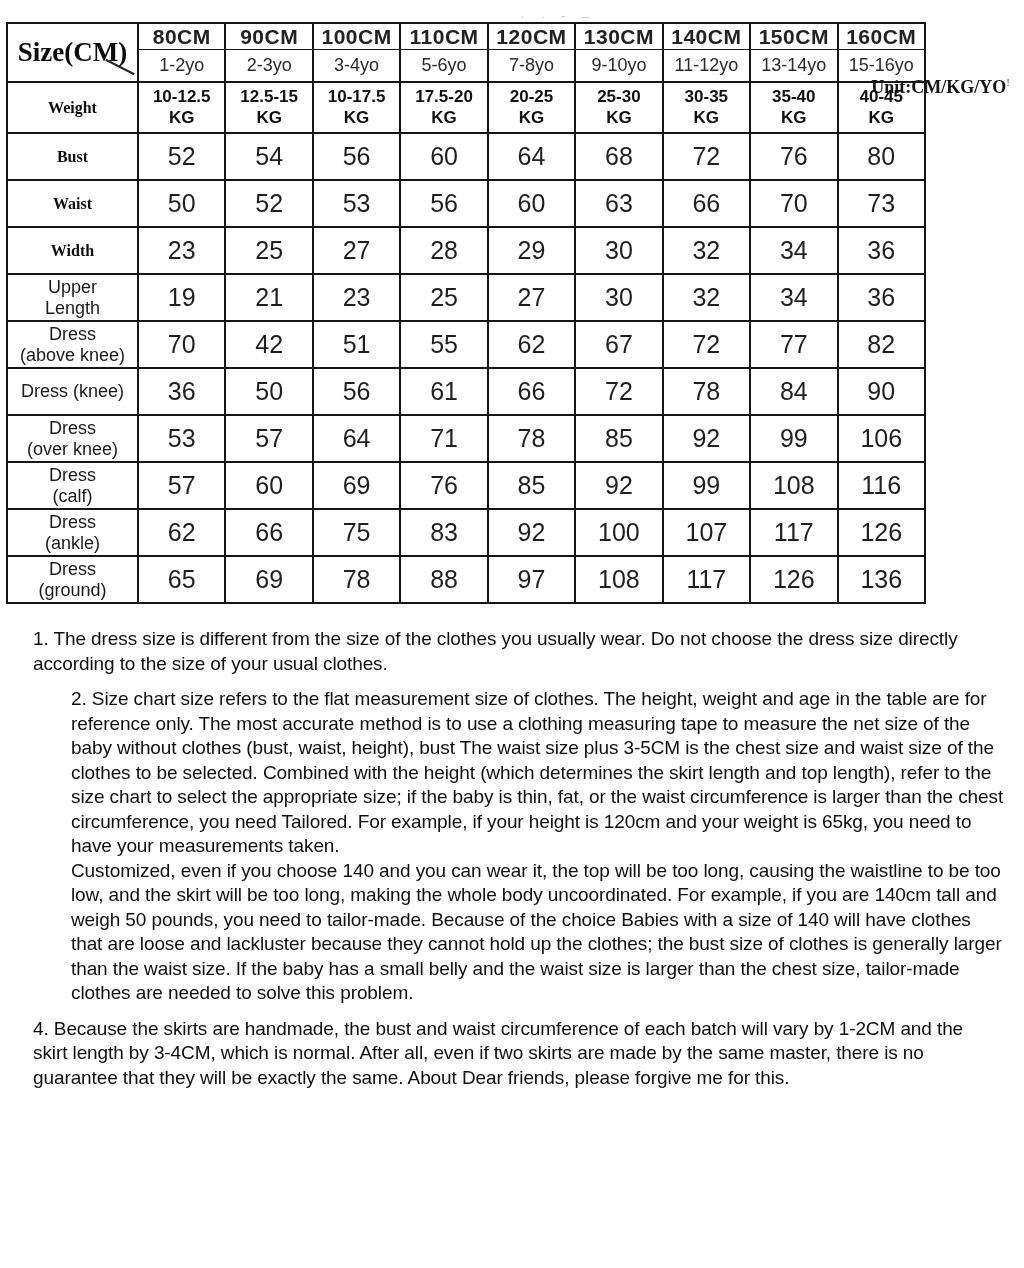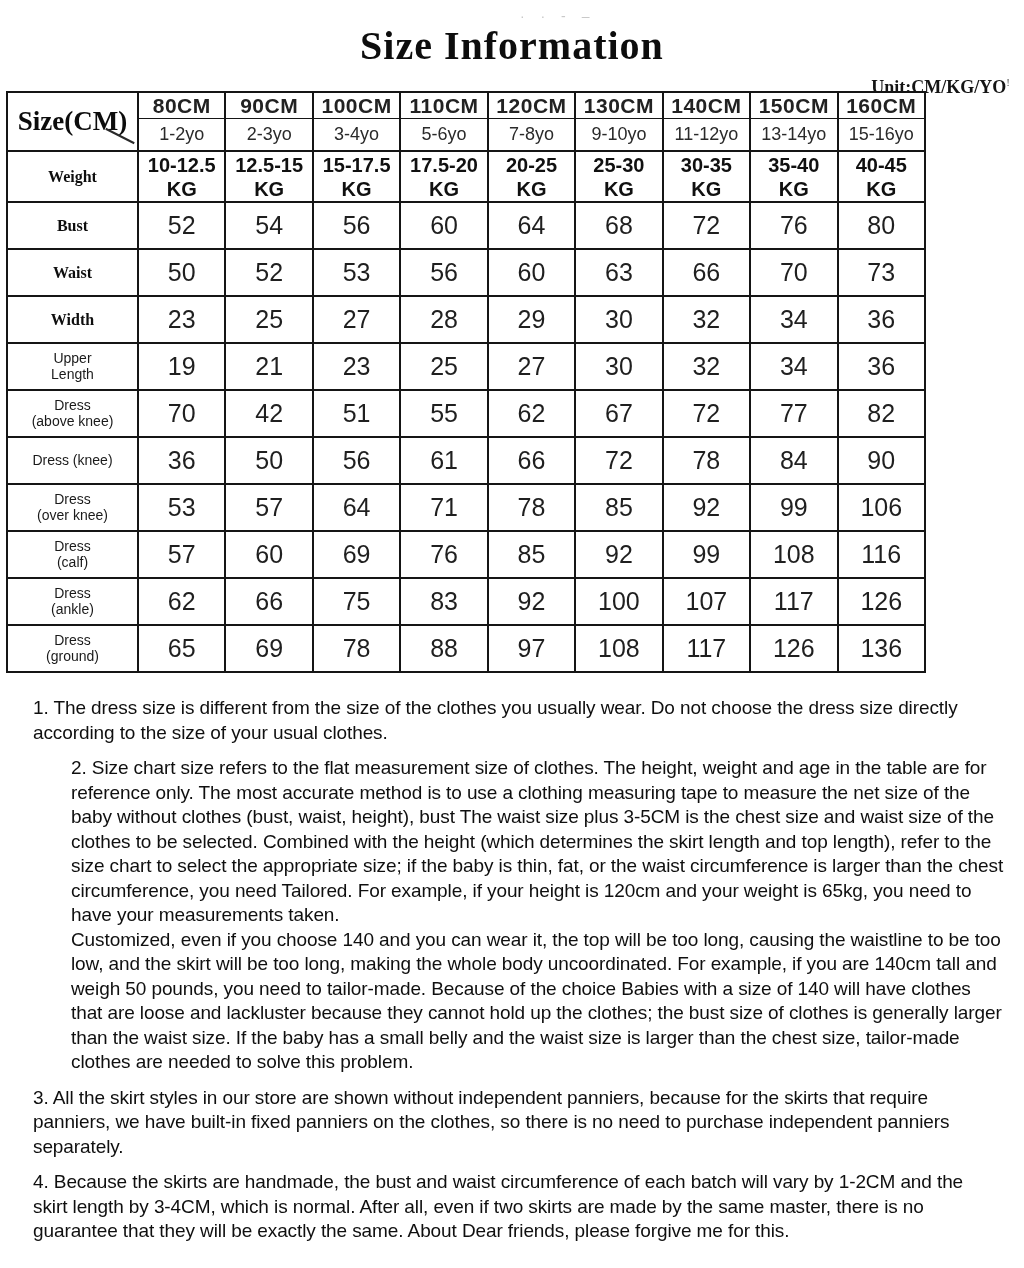--- a/index.html
+++ b/index.html
@@ -61,40 +61,40 @@
   }
   td.corner::after{
     content:"";
     position:absolute;right:1px;bottom:13px;
     width:32px;height:2px;background:#2a2a2a;
     transform:rotate(27deg);
   }
   tr.weight-row td{height:49px;}
   td.wval{
     font-weight:700;
-    font-size:20px;
+    font-size:17px;
     line-height:1.2;
     white-space:pre-line;
     color:#101010;
   }
   tr.data-row td{height:45px;}
   td.num{
     font-size:25px;
     font-weight:400;
     color:#1f1f1f;
   }
   td.label{white-space:pre-line;}
   td.label.serif{
     font-family:"Liberation Serif",serif;
     font-weight:700;
     font-size:16px;
     color:#0e0e0e;
   }
   td.label.sans{
-    font-size:14px;
+    font-size:18px;
     line-height:1.12;
     color:#1a1a1a;
   }
   .notes{
     margin:23px 18px 0 33px;
     width:974px;
     font-size:19px;
     line-height:24.5px;
     letter-spacing:-0.1px;
     color:#0f0f0f;
@@ -103,21 +103,20 @@
   .note-group p{margin:0;}
   .note-group{margin-bottom:11px;margin-left:38px;}
 </style>
 </head>
 <body>
 
 <div class="canvas">
 
   <div class="artifact">· ·  - –</div>
 
-  <h1 class="page-title">Size Information</h1>
 
   <div class="unit-note"><span>Unit:CM/KG/YO</span><sup>!</sup></div>
 
   <table class="size-table">
     <colgroup>
       <col class="c0">
       <col>
         <col>
         <col>
         <col>
@@ -152,21 +151,21 @@
           <td class="acell">15-16yo</td>
         </tr>
     </thead>
     <tbody>
       <tr class="weight-row">
         <td class="label serif">Weight</td>
       <td class="wval">10-12.5
 KG</td>
           <td class="wval">12.5-15
 KG</td>
-          <td class="wval">15-17.5
+          <td class="wval">10-17.5
 KG</td>
           <td class="wval">17.5-20
 KG</td>
           <td class="wval">20-25
 KG</td>
           <td class="wval">25-30
 KG</td>
           <td class="wval">30-35
 KG</td>
           <td class="wval">35-40
@@ -302,17 +301,16 @@
         </tr>
       </tbody>
   </table>
 
   <div class="notes">
     <p>1. The dress size is different from the size of the clothes you usually wear. Do not choose the dress size directly according to the size of your usual clothes.</p>
     <div class="note-group">
       <p>2. Size chart size refers to the flat measurement size of clothes. The height, weight and age in the table are for reference only. The most accurate method is to use a clothing measuring tape to measure the net size of the baby without clothes (bust, waist, height), bust The waist size plus 3-5CM is the chest size and waist size of the clothes to be selected. Combined with the height (which determines the skirt length and top length), refer to the size chart to select the appropriate size; if the baby is thin, fat, or the waist circumference is larger than the chest circumference, you need Tailored. For example, if your height is 120cm and your weight is 65kg, you need to have your measurements taken.</p>
       <p>Customized, even if you choose 140 and you can wear it, the top will be too long, causing the waistline to be too low, and the skirt will be too long, making the whole body uncoordinated. For example, if you are 140cm tall and weigh 50 pounds, you need to tailor-made. Because of the choice Babies with a size of 140 will have clothes that are loose and lackluster because they cannot hold up the clothes; the bust size of clothes is generally larger than the waist size. If the baby has a small belly and the waist size is larger than the chest size, tailor-made clothes are needed to solve this problem.</p>
     </div>
-    <p>3. All the skirt styles in our store are shown without independent panniers, because for the skirts that require panniers, we have built-in fixed panniers on the clothes, so there is no need to purchase independent panniers separately.</p>
     <p>4. Because the skirts are handmade, the bust and waist circumference of each batch will vary by 1-2CM and the skirt length by 3-4CM, which is normal. After all, even if two skirts are made by the same master, there is no guarantee that they will be exactly the same. About Dear friends, please forgive me for this.</p>
   </div>
 
 </div>
 
 </body></html>

